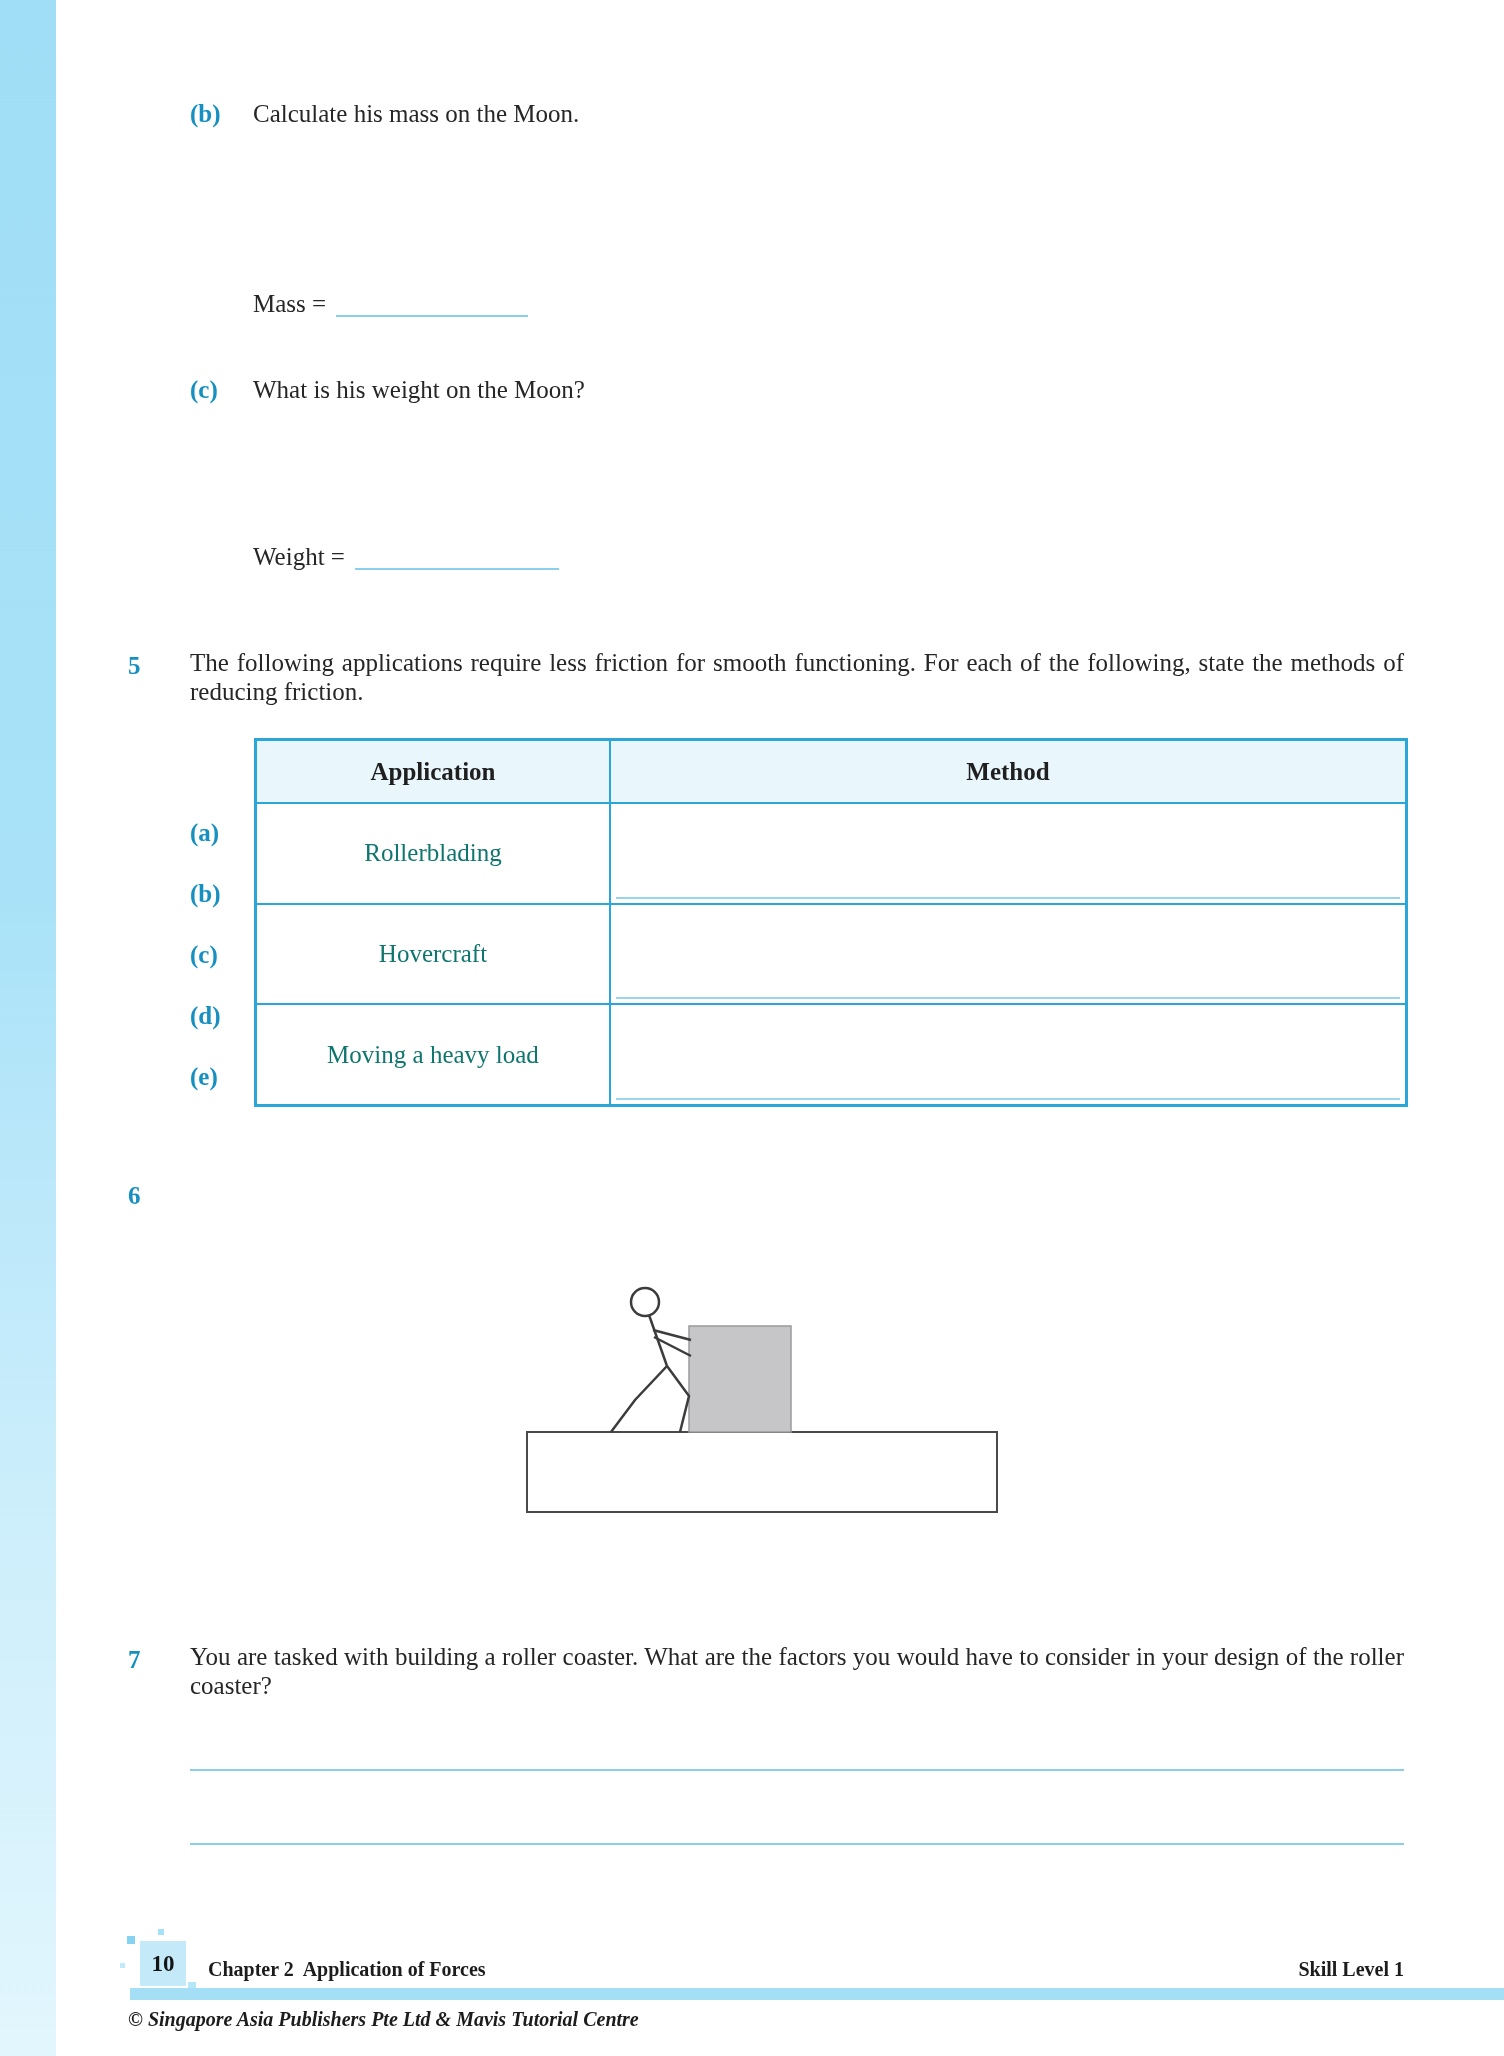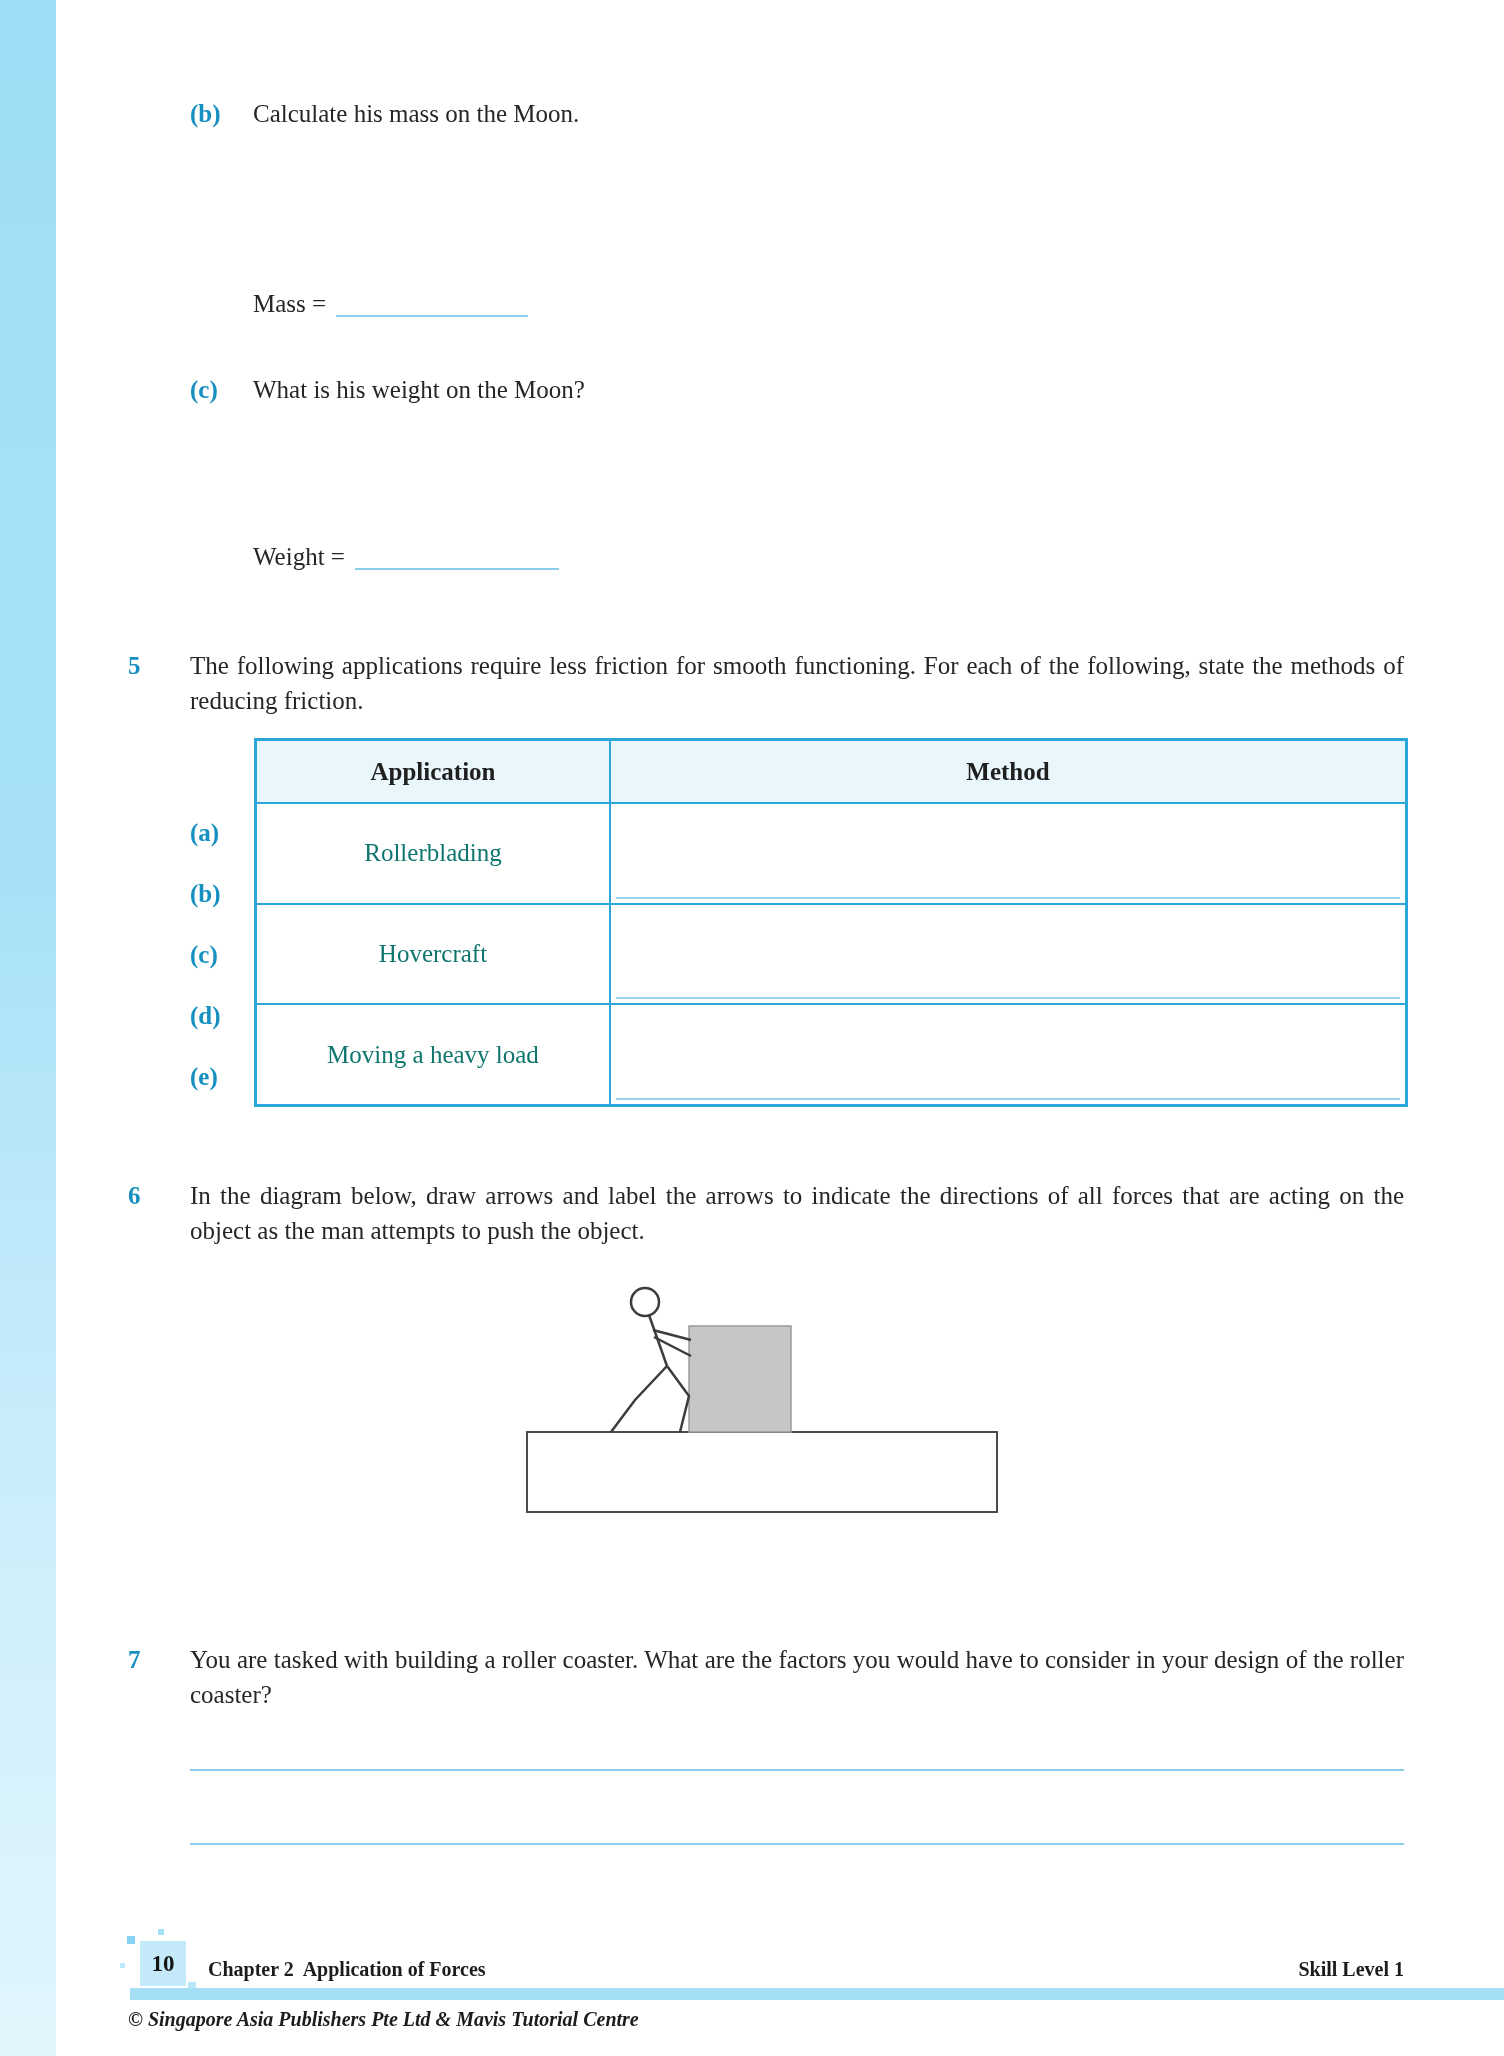--- a/index.html
+++ b/index.html
@@ -10,21 +10,21 @@
   .stripe {
     position:absolute; left:0; top:0; width:56px; height:2056px;
     background:linear-gradient(to bottom,
       #9fdef6 0px, #a9e2f8 900px, #b9e7fa 1150px, #cceefb 1500px, #e2f6fd 2056px);
   }
   .qline { position:absolute; left:190px; font-size:25px; }
   .part-label { color:#1590c0; font-weight:bold; display:inline-block; width:63px; }
   .eqline { position:absolute; left:253px; font-size:25px; }
   .blank { display:inline-block; border-bottom:2px solid #8ccfec; height:24px; vertical-align:-5px; margin-left:10px; }
   .qnum { position:absolute; left:128px; color:#1590c0; font-weight:bold; font-size:25px; line-height:35px; }
-  .qpara { position:absolute; left:190px; width:1214px; font-size:25px; line-height:35px; text-align:justify; }
+  .qpara { position:absolute; left:190px; width:1214px; font-size:25px; line-height:29px; text-align:justify; }
 
   .table-wrap { position:absolute; left:190px; top:738px; display:flex; }
   .label-col { width:64px; }
   .label-spacer { height:64px; }
   .row-label { height:61px; display:flex; align-items:center; font-size:25px; font-weight:bold; color:#1590c0; }
   table.ftable { border-collapse:collapse; border:3px solid #2aa7d8; }
   .ftable th, .ftable td { border:2px solid #2aa7d8; }
   .ftable th { height:59px; background:#e9f6fc; font-size:25px; font-weight:bold; color:#1f1f1f; text-align:center; }
   th.col-app { width:350px; }
   th.col-method { width:792px; }
@@ -110,21 +110,20 @@
           <td class="app-cell">Moving a heavy load</td>
           <td class="method-cell">
               <div class="write-line"></div>
             </td>
         </tr>
       </tbody>
     </table>
   </div>
 
   <div class="qnum" style="top:1178px;">6</div>
-  <div class="qpara" style="top:1178px;">In the diagram below, draw arrows and label the arrows to indicate the directions of all forces that are acting on the object as the man attempts to push the object.</div>
 
   <div class="diagram">
     <svg width="500" height="235" viewBox="0 0 500 235">
       <rect x="12" y="150" width="470" height="80" fill="#ffffff" stroke="#4a4a4a" stroke-width="2"></rect>
       <rect x="174" y="44" width="102" height="106" fill="#c6c6c8" stroke="#9a9a9a" stroke-width="1.5"></rect>
       <g stroke="#3c3c3c" stroke-width="2.5" fill="none">
         <circle cx="130" cy="20" r="14" fill="#ffffff"></circle>
         <line x1="134" y1="33" x2="152" y2="84"></line>
         <line x1="138" y1="48" x2="176" y2="58"></line>
         <line x1="139" y1="55" x2="176" y2="74"></line>

